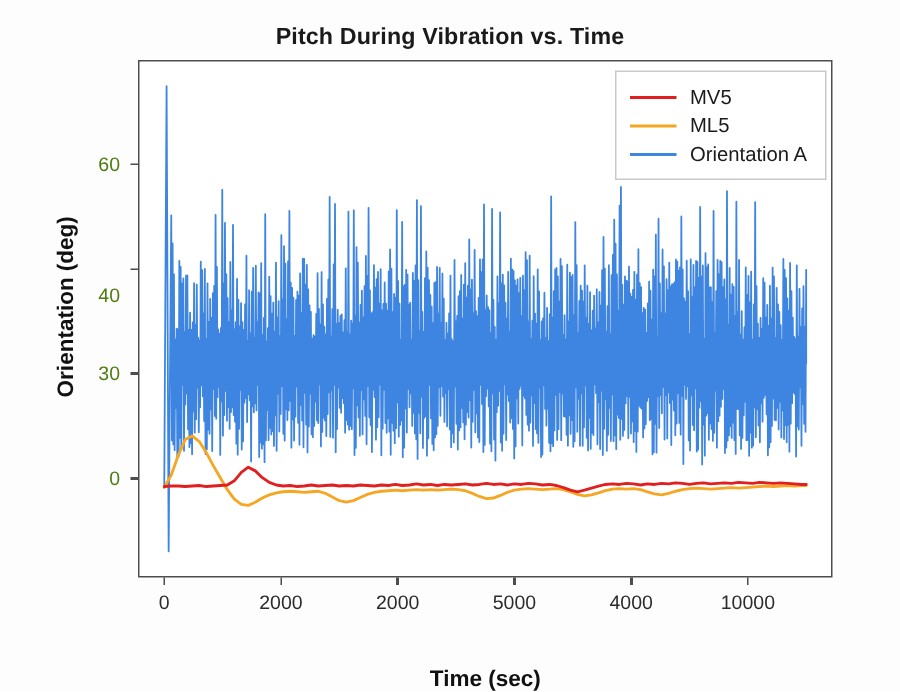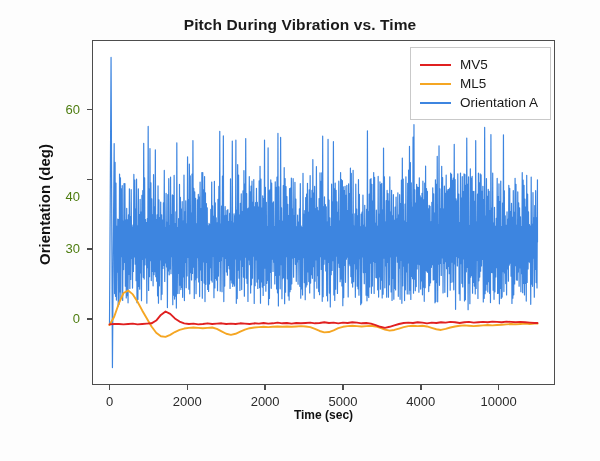--- a/index.html
+++ b/index.html
@@ -40,24 +40,24 @@
     text-align: center;
     font-size: 15px;
     font-weight: bold;
     color: #111;
     transform: rotate(-90deg);
     transform-origin: center center;
   }
   .xlabel {
     position: absolute;
     left: 92px;
-    top: 408px;
+    top: 444px;
     width: 463px;
     text-align: center;
-    font-size: 12px;
+    font-size: 15px;
     font-weight: bold;
     color: #111;
   }
   #plot-frame {
     position: absolute;
     left: 92px;
     top: 40px;
     width: 463px;
     height: 345px;
     border: 1.6px solid #4d4d4d;

